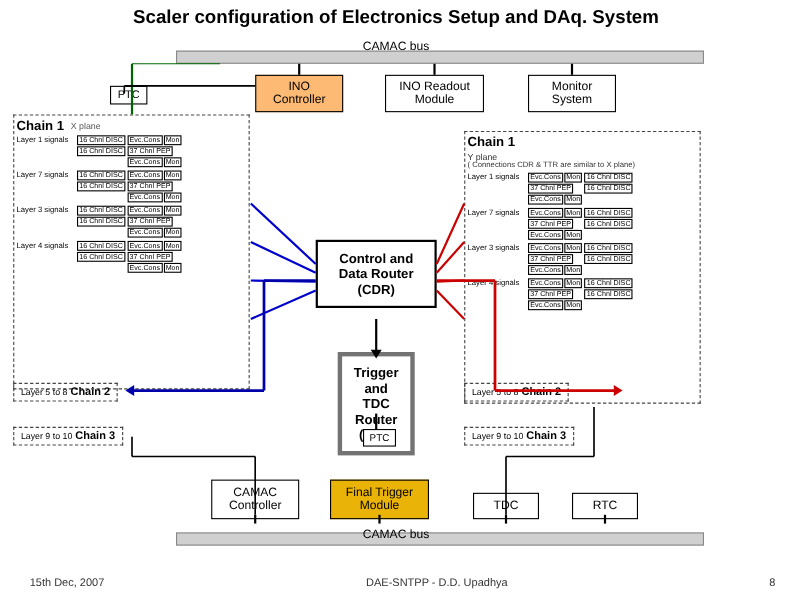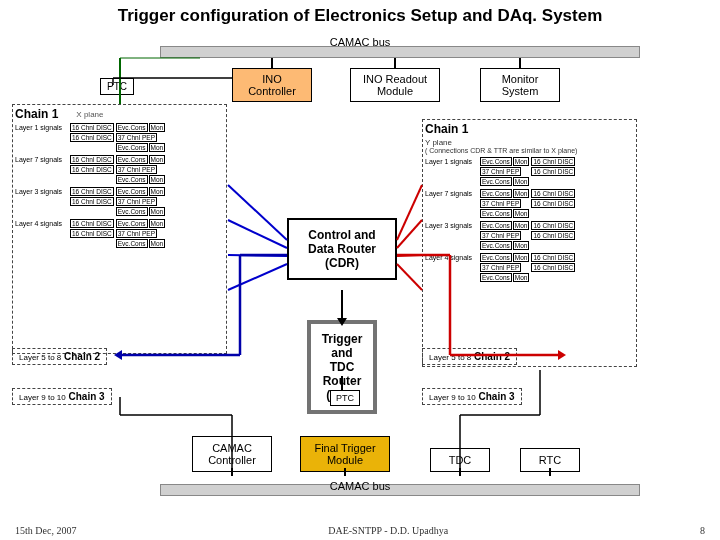--- a/index.html
+++ b/index.html
@@ -10,28 +10,27 @@
       font-family: Arial, sans-serif;
       font-size: 11px;
       overflow: hidden;
       position: relative;
     }
 
     
     .footer {
       position: absolute;
       bottom: 4px;
-      left: 0;
+      left: 12px;
       right: 0;
       display: flex;
       justify-content: space-between;
       padding: 0 15px;
       font-size: 10px;
       color: #333;
-      font-family: Liberation Serif, serif;
     }
 
     
     .diagram {
       position: relative;
       width: 720px;
       height: 540px;
       background: #fff;
     }
 
@@ -304,21 +303,21 @@
       font-size: 6.5px;
       padding: 0 1px;
       white-space: nowrap;
     }
   </style>
 </head>
 <body>
 
 <div class="diagram">
 
-  <div class="title-box">Trigger configuration  of Electronics Setup and DAq. System</div>
+  <div class="title-box">Scaler configuration  of Electronics Setup and DAq. System</div>
 
   <div style="position:absolute;top:36px;left:0;right:0;text-align:center;font-size:11px;">CAMAC bus</div>
 
   <div style="position:absolute;top:46px;left:160px;right:80px;height:12px;background:#d0d0d0;border:1px solid #888;"></div>
 
   <div class="ptc-box">PTC</div>
 
   <div class="ino-ctrl-box">
     <div>INO</div>
     <div>Controller</div>
@@ -330,21 +329,21 @@
   </div>
 
   <div class="monitor-scaler-box">
     <div>Monitor</div>
     <div>System</div>
   </div>
 
   <div class="chain1-left">
     <div style="display:flex;align-items:center;margin-bottom:2px;">
       <span style="font-weight:bold;font-size:12px;">Chain 1</span>
-      <span style="font-size:8px;color:#555;margin-left:18px;">X plane</span>
+      <span style="font-size:8px;color:#555;margin-left:6px;">X plane</span>
     </div>
 
     <div class="mini-layer-block">
       <span class="mini-layer-label">Layer 1 signals</span>
       <div class="mini-disc-col">
         <div class="mini-disc">16 Chnl DISC</div>
         <div class="mini-disc">16 Chnl DISC</div>
       </div>
       <div class="mini-evc-col">
         <div class="mini-evc-row">

